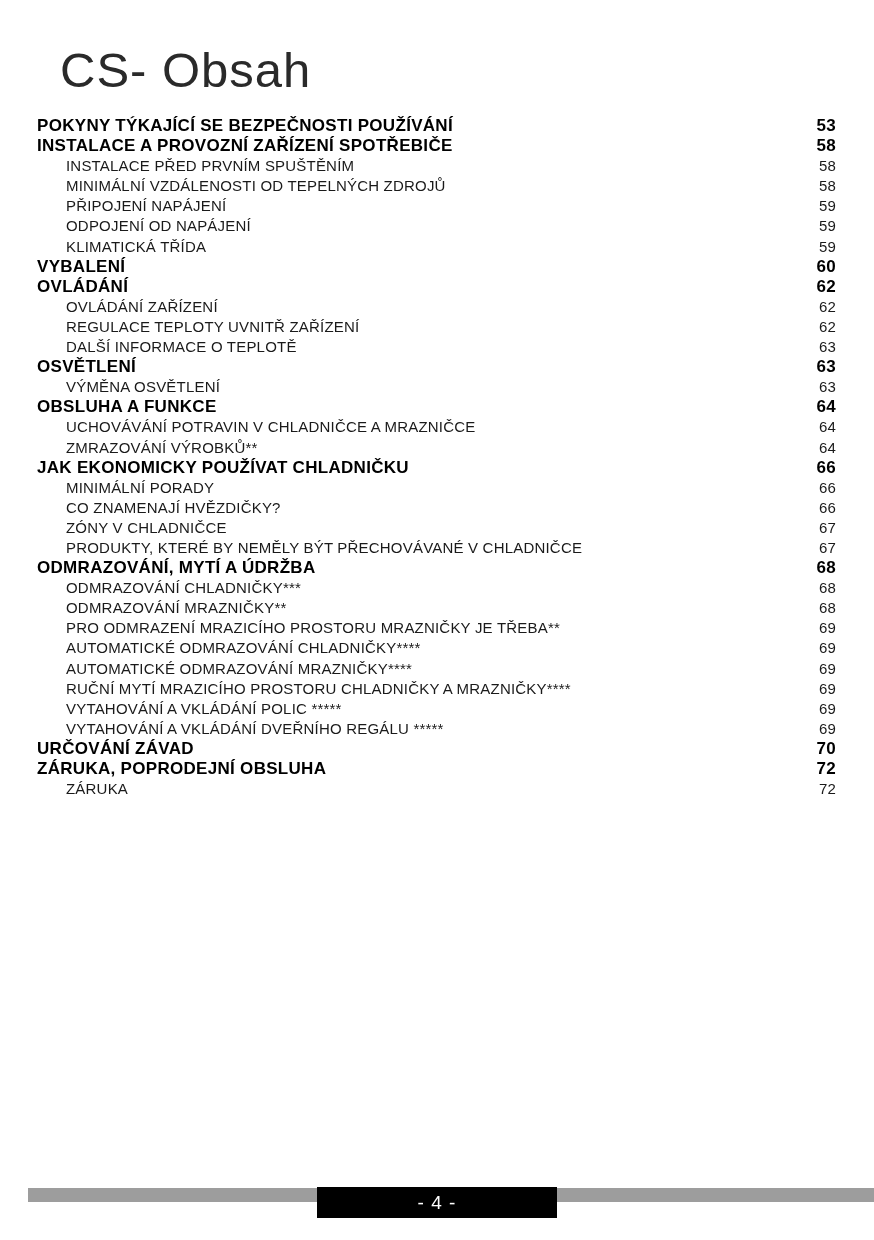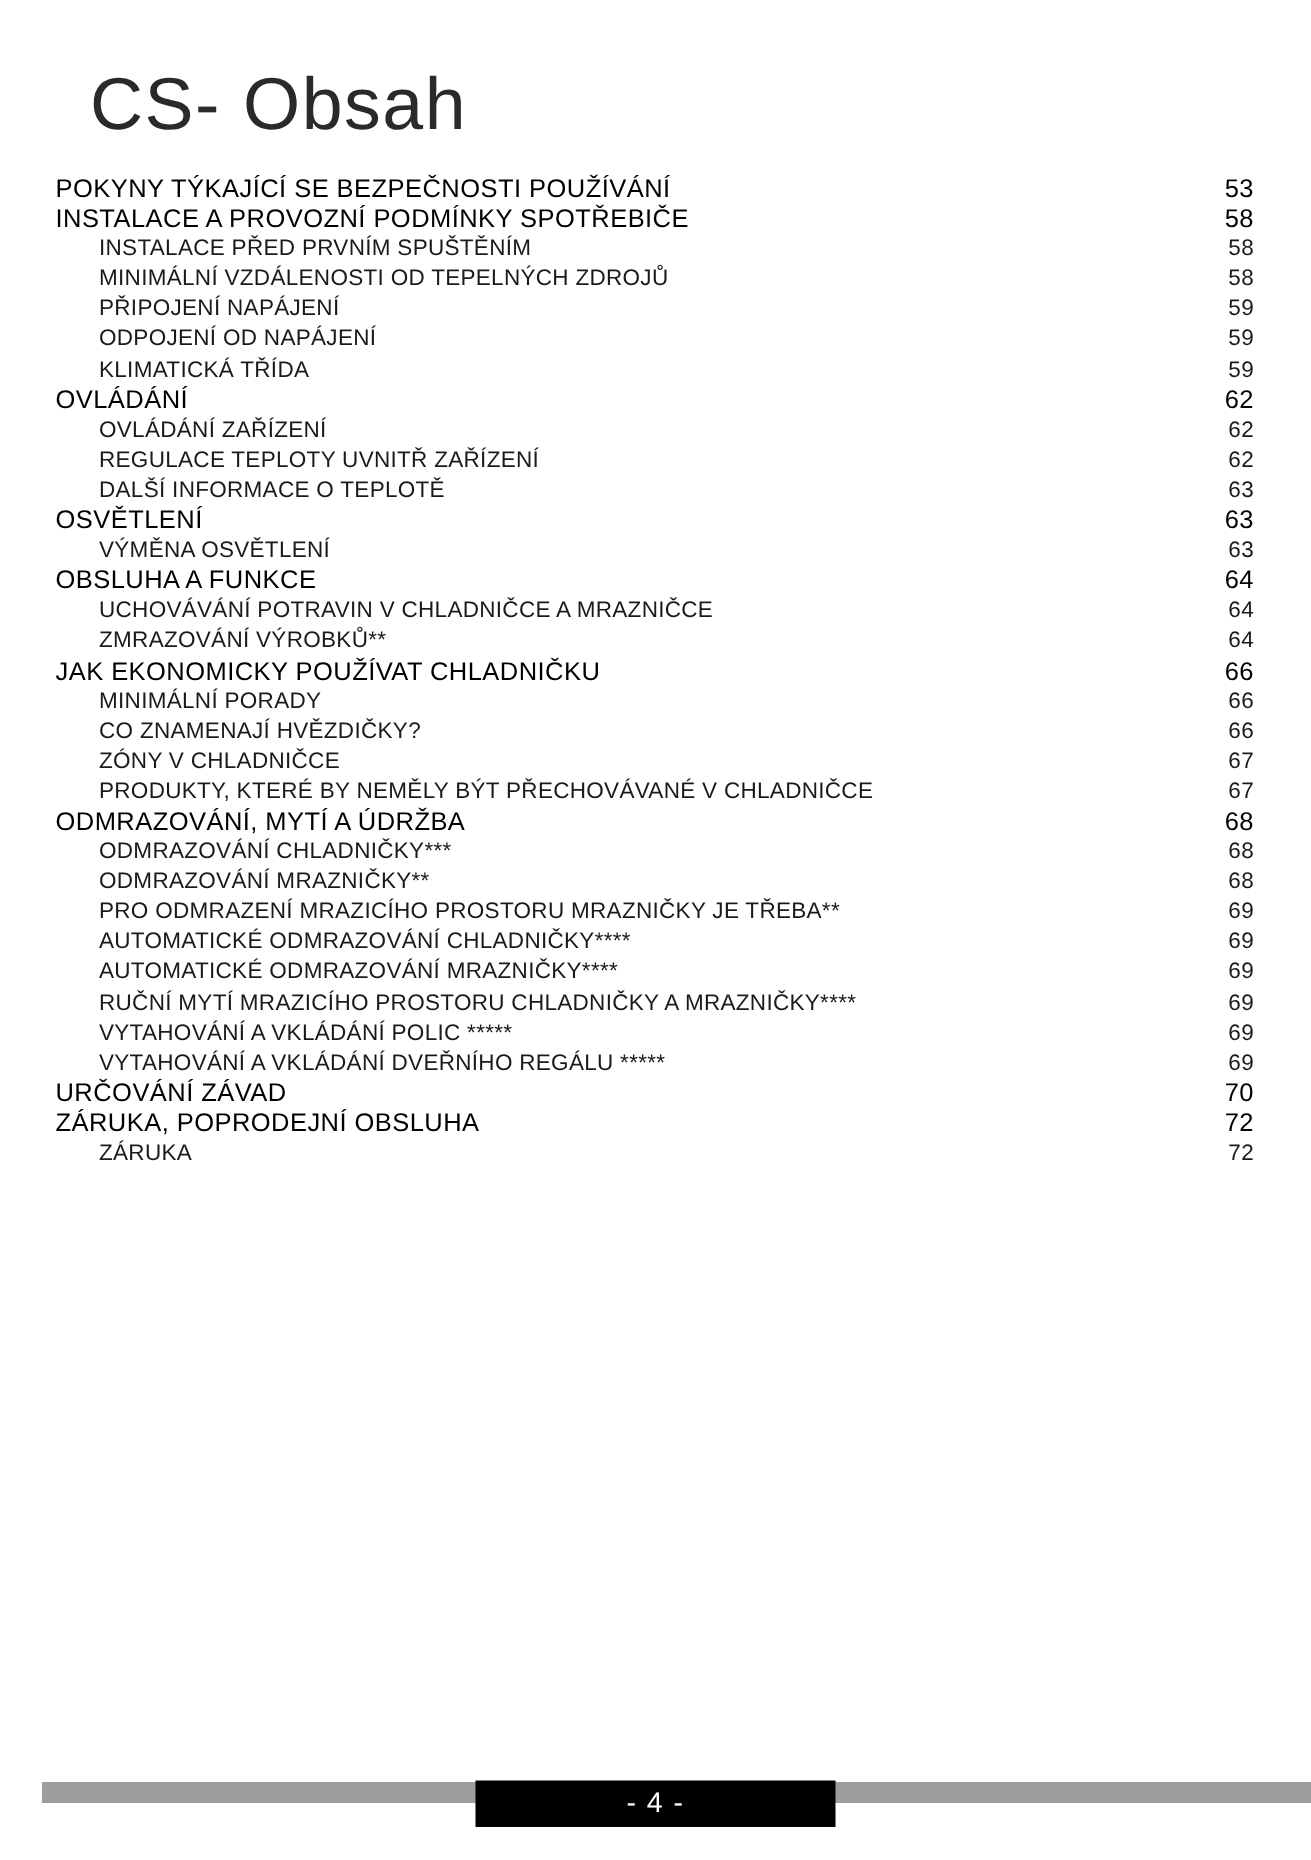--- a/index.html
+++ b/index.html
@@ -35,21 +35,21 @@
   .toc-row{
     display:flex;
     justify-content:space-between;
     align-items:baseline;
     height:20.1px;
     line-height:20.1px;
     white-space:nowrap;
   }
   .toc-row.level1{
     font-size:17px;
-    font-weight:400;
+    font-weight:700;
     color:var(--bold-text);
     letter-spacing:.3px;
     gap:48px;
   }
   .toc-row.level2{
     font-size:15px;
     font-weight:400;
     color:var(--text);
     letter-spacing:.2px;
   }
@@ -76,21 +76,21 @@
 <body>
 
 <h1 class="page-title">CS- Obsah</h1>
 
 <div class="toc">
     <div class="toc-row level1">
       <span class="toc-title">POKYNY TÝKAJÍCÍ SE BEZPEČNOSTI POUŽÍVÁNÍ</span>
       <span class="toc-page">53</span>
     </div>
     <div class="toc-row level1">
-      <span class="toc-title">INSTALACE A PROVOZNÍ PODMÍNKY SPOTŘEBIČE</span>
+      <span class="toc-title">INSTALACE A PROVOZNÍ ZAŘÍZENÍ SPOTŘEBIČE</span>
       <span class="toc-page">58</span>
     </div>
     <div class="toc-row level2">
       <span class="toc-title">INSTALACE PŘED PRVNÍM SPUŠTĚNÍM</span>
       <span class="toc-page">58</span>
     </div>
     <div class="toc-row level2">
       <span class="toc-title">MINIMÁLNÍ VZDÁLENOSTI OD TEPELNÝCH ZDROJŮ</span>
       <span class="toc-page">58</span>
     </div>
@@ -98,20 +98,24 @@
       <span class="toc-title">PŘIPOJENÍ NAPÁJENÍ</span>
       <span class="toc-page">59</span>
     </div>
     <div class="toc-row level2">
       <span class="toc-title">ODPOJENÍ OD NAPÁJENÍ</span>
       <span class="toc-page">59</span>
     </div>
     <div class="toc-row level2">
       <span class="toc-title">KLIMATICKÁ TŘÍDA</span>
       <span class="toc-page">59</span>
+    </div>
+    <div class="toc-row level1">
+      <span class="toc-title">VYBALENÍ</span>
+      <span class="toc-page">60</span>
     </div>
     <div class="toc-row level1">
       <span class="toc-title">OVLÁDÁNÍ</span>
       <span class="toc-page">62</span>
     </div>
     <div class="toc-row level2">
       <span class="toc-title">OVLÁDÁNÍ ZAŘÍZENÍ</span>
       <span class="toc-page">62</span>
     </div>
     <div class="toc-row level2">

